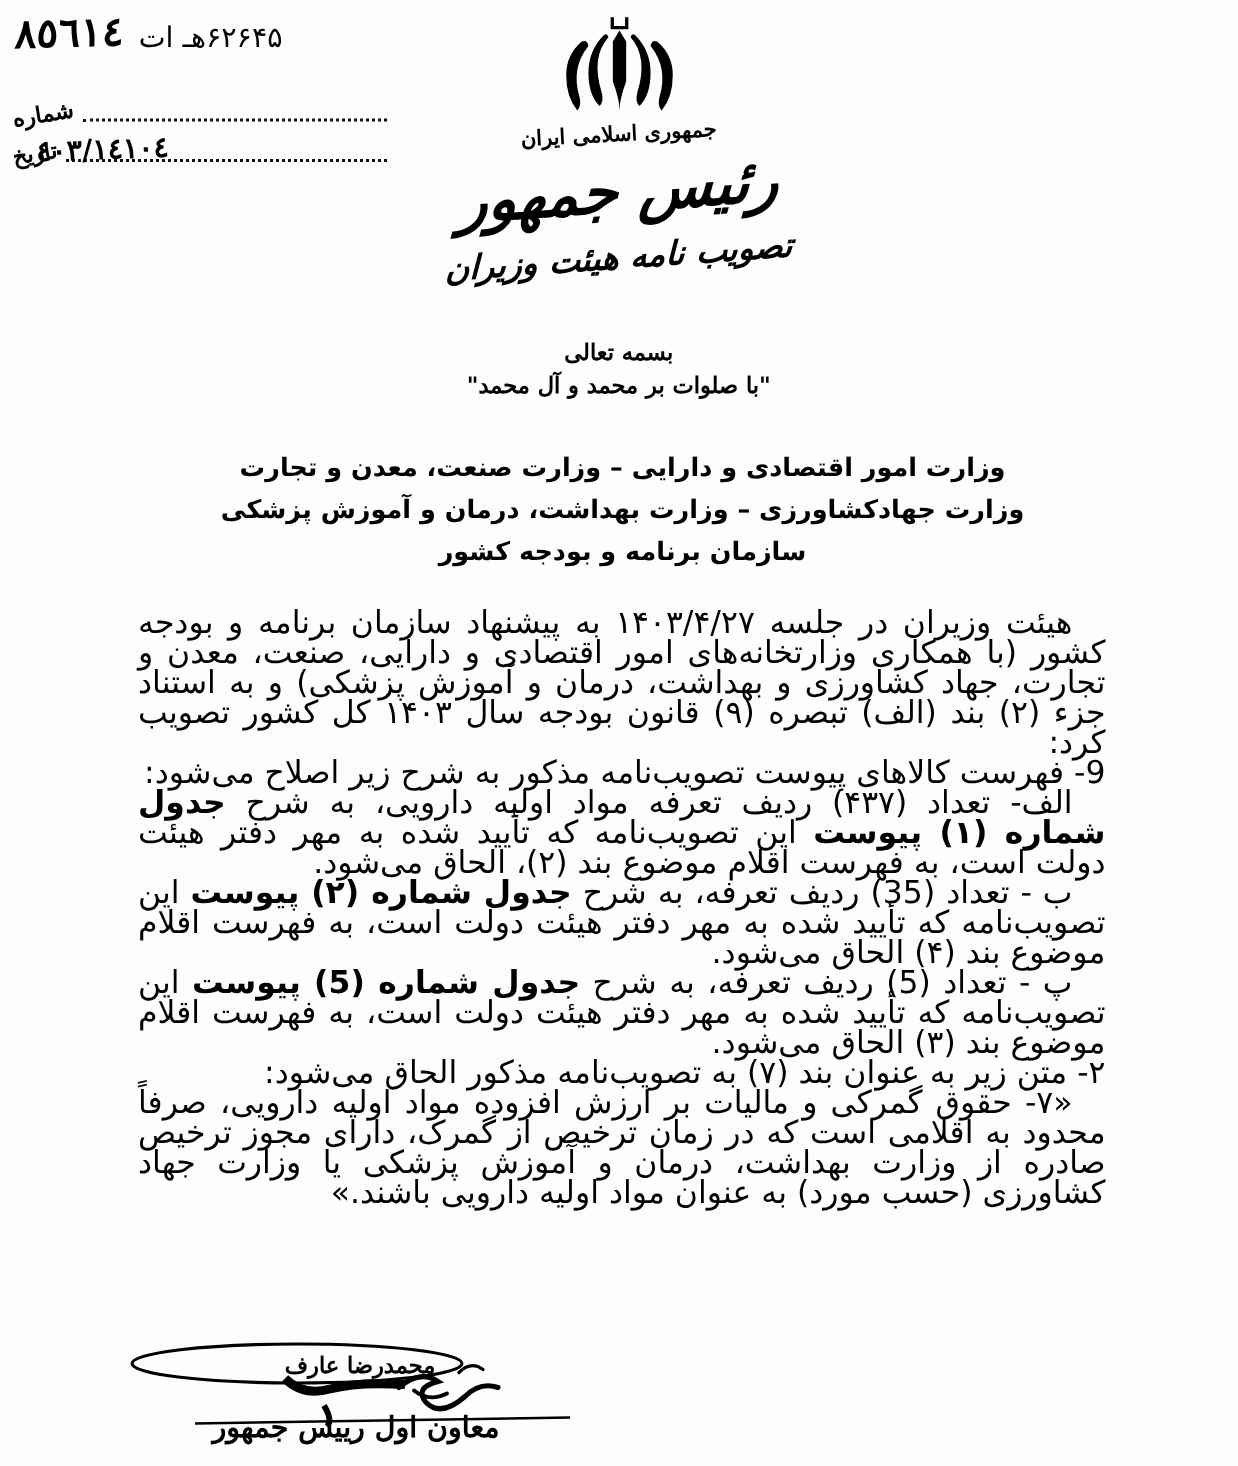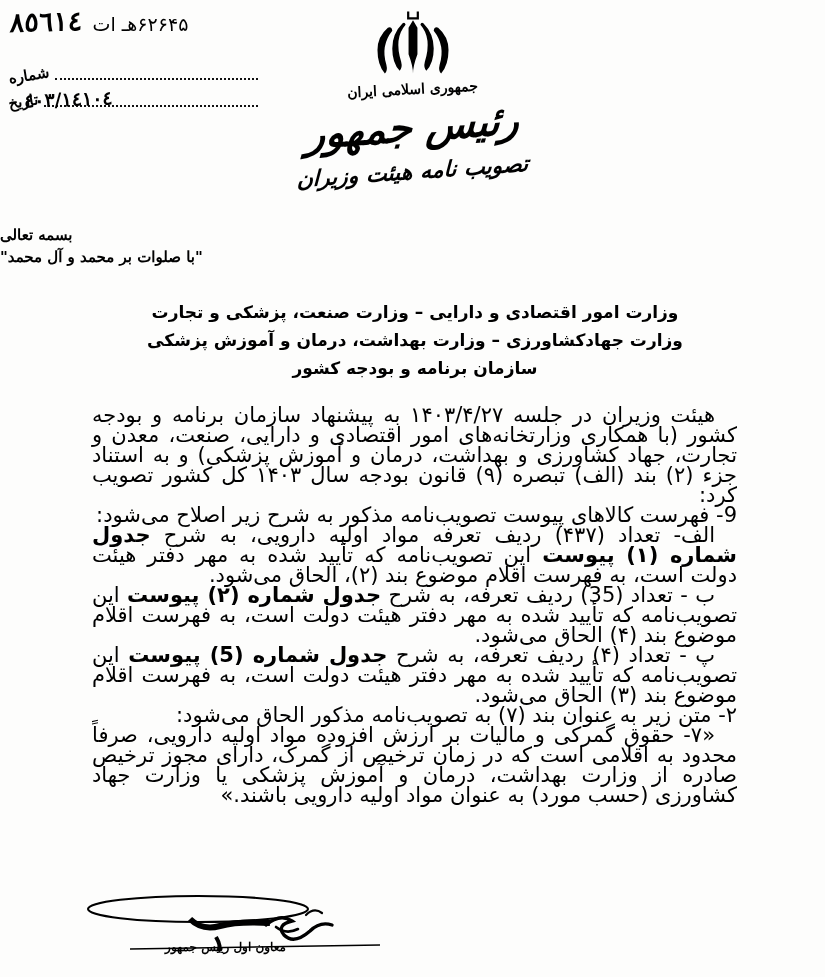--- a/index.html
+++ b/index.html
@@ -135,21 +135,21 @@
     letter-spacing: -0.5px;
     transform: rotate(-4deg) skewX(-5deg);
   }
 
   
   .invocation {
     position: absolute;
     top: 226px;
     left: 0;
     right: 0;
-    text-align: left;
+    text-align: center;
     font-family: "DejaVu Serif", "Liberation Serif", serif;
   }
   .inv-line1 {
     font-size: 15px;
     font-weight: 600;
   }
   .inv-line2 {
     margin-top: 4px;
     font-size: 15px;
     font-weight: 600;
@@ -207,22 +207,21 @@
     font-size: 15px;
     font-weight: 600;
     font-family: "DejaVu Serif", "Liberation Serif", serif;
     z-index: 3;
   }
   .sig-role {
     position: absolute;
     top: 55px;
     left: 48px;
     width: 215px;
-    text-align: center;
-    font-size: 12px;
+    font-size: 19px;
     font-weight: 600;
     font-family: "DejaVu Serif", "Liberation Serif", serif;
     z-index: 3;
   }
   .sig-mark {
     position: absolute;
     top: 0;
     left: 0;
     z-index: 2;
   }
@@ -275,42 +274,42 @@
 
     <div class="lh-subtitle">تصویب نامه هیئت وزیران</div>
   </div>
 
   <div class="invocation">
     <div class="inv-line1">بسمه تعالی</div>
     <div class="inv-line2">"با صلوات بر محمد و آل محمد"</div>
   </div>
 
   <div class="addressees">
-    <div>وزارت امور اقتصادی و دارایی – وزارت صنعت، پزشکی و تجارت</div>
+    <div>وزارت امور اقتصادی و دارایی – وزارت صنعت، معدن و تجارت</div>
     <div>وزارت جهادکشاورزی – وزارت بهداشت، درمان و آموزش پزشکی</div>
     <div>سازمان برنامه و بودجه کشور</div>
   </div>
 
   <div class="body-text">
 
     <p class="p indent">هیئت وزیران در جلسه ۱۴۰۳/۴/۲۷ به پیشنهاد سازمان برنامه و بودجه کشور (با همکاری وزارتخانه‌های امور اقتصادی و دارایی، صنعت، معدن و تجارت، جهاد کشاورزی و بهداشت، درمان و آموزش پزشکی) و به استناد جزء (۲) بند (الف) تبصره (۹) قانون بودجه سال ۱۴۰۳ کل کشور تصویب کرد:</p>
 
 
     <p class="p">9- فهرست کالاهای پیوست تصویب‌نامه مذکور به شرح زیر اصلاح می‌شود:</p>
 
     <p class="p indent">
       <span>الف- تعداد (۴۳۷) ردیف تعرفه مواد اولیه دارویی، به شرح </span><span class="bold">جدول شماره (۱) پیوست</span><span> این تصویب‌نامه که تأیید شده به مهر دفتر هیئت دولت است، به فهرست اقلام موضوع بند (۲)، الحاق می‌شود.</span>
     </p>
 
     <p class="p indent">
       <span>ب - تعداد (35) ردیف تعرفه، به شرح </span><span class="bold">جدول شماره (۲) پیوست</span><span> این تصویب‌نامه که تأیید شده به مهر دفتر هیئت دولت است، به فهرست اقلام موضوع بند (۴) الحاق می‌شود.</span>
     </p>
 
     <p class="p indent">
-      <span>پ - تعداد (۴) ردیف تعرفه، به شرح </span><span class="bold">جدول شماره (5) پیوست</span><span> این تصویب‌نامه که تأیید شده به مهر دفتر هیئت دولت است، به فهرست اقلام موضوع بند (۳) الحاق می‌شود.</span>
+      <span>پ - تعداد (5) ردیف تعرفه، به شرح </span><span class="bold">جدول شماره (5) پیوست</span><span> این تصویب‌نامه که تأیید شده به مهر دفتر هیئت دولت است، به فهرست اقلام موضوع بند (۳) الحاق می‌شود.</span>
     </p>
 
     <p class="p">۲- متن زیر به عنوان بند (۷) به تصویب‌نامه مذکور الحاق می‌شود:</p>
 
     <p class="p indent">«۷- حقوق گمرکی و مالیات بر ارزش افزوده مواد اولیه دارویی، صرفاً محدود به اقلامی است که در زمان ترخیص از گمرک، دارای مجوز ترخیص صادره از وزارت بهداشت، درمان و آموزش پزشکی یا وزارت جهاد کشاورزی (حسب مورد) به عنوان مواد اولیه دارویی باشند.»</p>
   </div>
 
   <div class="signature">
 
     <svg class="sig-mark" width="380" height="86" viewBox="0 0 380 86" aria-hidden="true">
@@ -320,17 +319,18 @@
       <path d="M120 34 Q132 46 150 41 Q168 36 200 38" fill="none" stroke="#000" stroke-width="6"></path>
 
       <path d="M196 40 q14 -12 26 -4 q-16 4 -8 14 q10 10 26 -4 q10 -10 22 -6" fill="none" stroke="#000" stroke-width="3.4" stroke-linecap="round"></path>
       <path d="M206 42 q10 8 22 2" fill="none" stroke="#000" stroke-width="2.6" stroke-linecap="round"></path>
       <path d="M236 30 q8 -8 16 -2" fill="none" stroke="#000" stroke-width="2.2" stroke-linecap="round"></path>
 
       <path d="M60 64 L310 60" fill="none" stroke="#000" stroke-width="1.6"></path>
       <path d="M146 52 q6 10 2 14" fill="none" stroke="#000" stroke-width="4"></path>
     </svg>
 
+    <div class="sig-name">محمدرضا عارف</div>
 
     <div class="sig-role">معاون اول رییس جمهور</div>
   </div>
 
 </div>
 
 </body></html>

